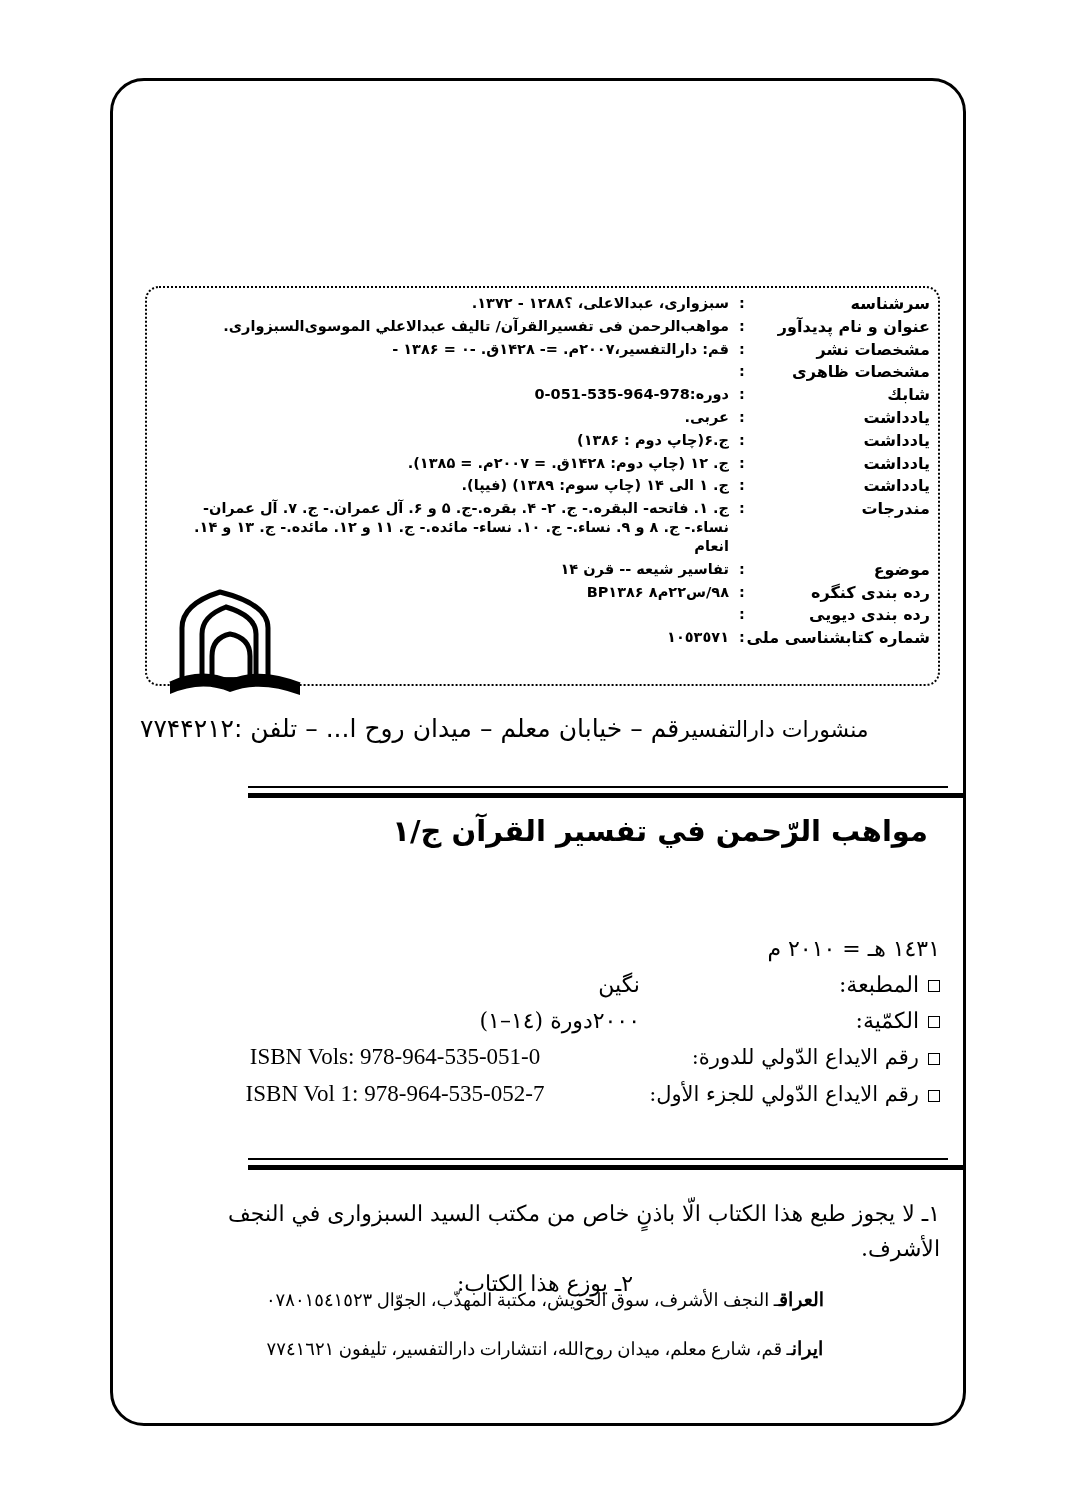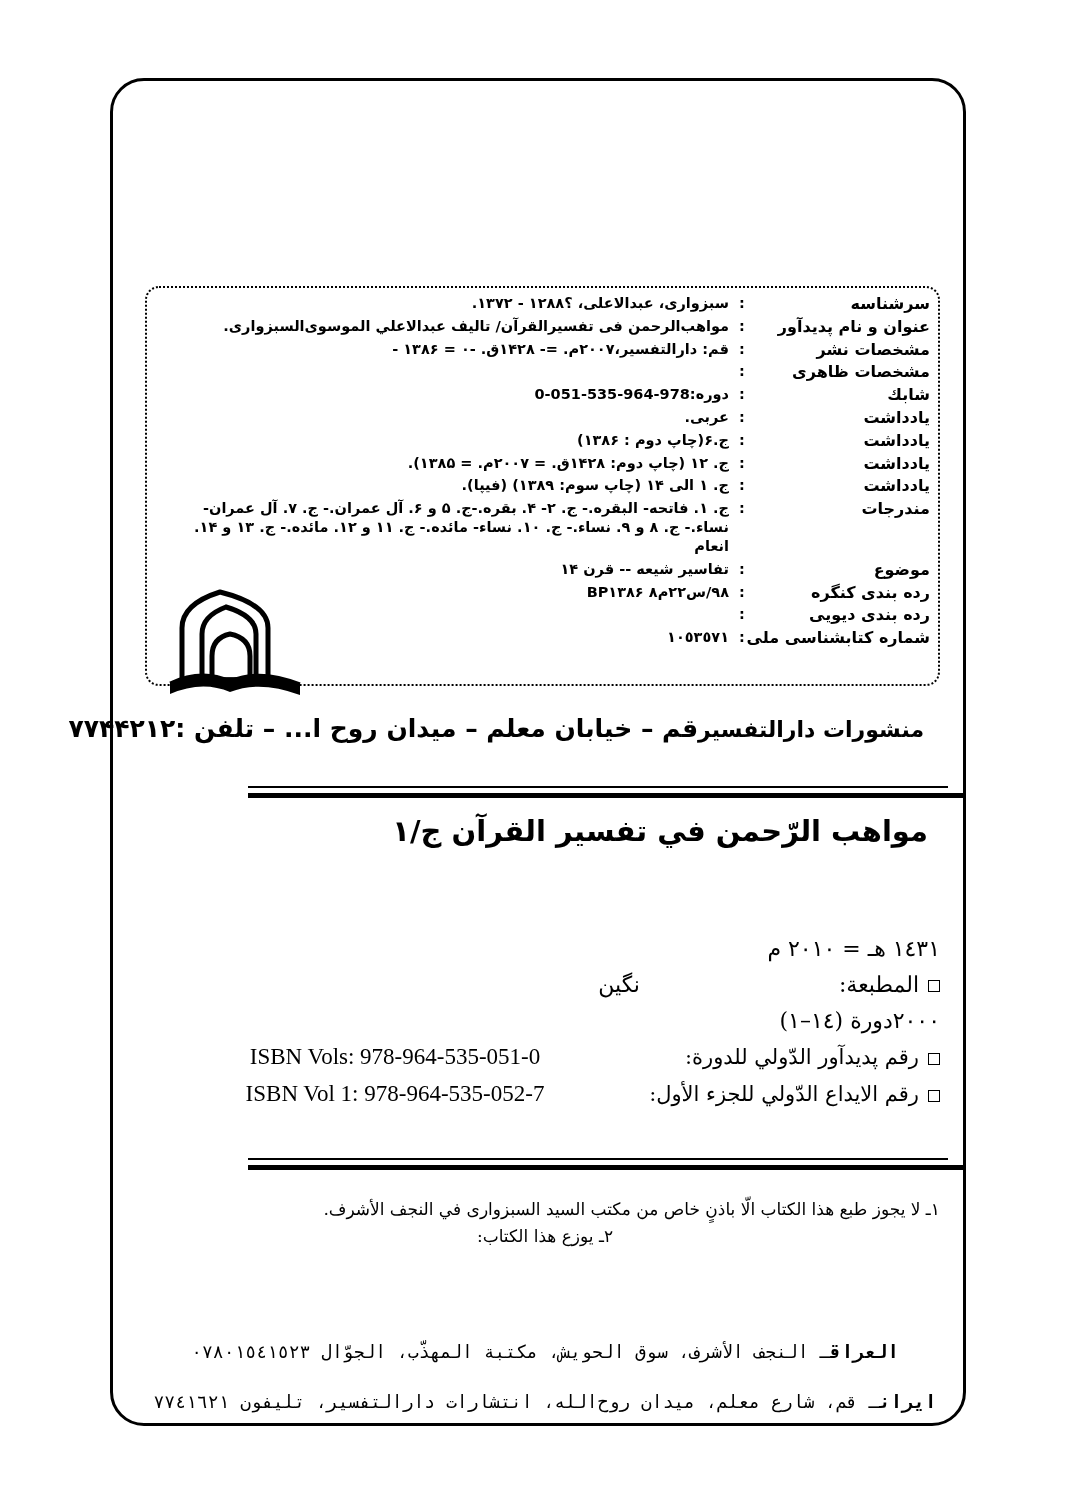--- a/index.html
+++ b/index.html
@@ -83,26 +83,26 @@
     position: absolute;
     left: 168px;
     top: 588px;
     width: 135px;
     height: 118px;
   }
 
   
   #address-line {
     position: absolute;
-    left: 150px;
+    left: 140px;
     top: 714px;
     width: 790px;
-    text-align: right;
+    text-align: left;
     font-size: 25px;
-    font-weight: 700;
+    font-weight: 400;
     direction: rtl;
     white-space: nowrap;
     font-family: "DejaVu Sans", "Liberation Sans", sans-serif;
     letter-spacing: 0px;
   }
   #address-line .imprint {
     font-size: 22px;
     margin-right: 16px;
   }
 
@@ -197,32 +197,32 @@
   #notices {
     position: absolute;
     left: 150px;
     top: 1196px;
     width: 790px;
     direction: rtl;
     text-align: right;
     font-family: "DejaVu Serif", "Liberation Serif", serif;
   }
   .notice-line {
-    font-size: 17px;
+    font-size: 22px;
     line-height: 1.6;
   }
   #notice-2 { text-align: center; }
 
   #distributors {
     position: absolute;
     left: 150px;
-    top: 1340px;
-    width: 790px;
-    direction: rtl;
-    font-family: Liberation Mono, monospace;
+    top: 1288px;
+    width: 790px;
+    direction: rtl;
+    font-family: Liberation Serif, serif;
   }
   .dist-line {
     font-size: 18px;
     text-align: center;
     margin-bottom: 26px;
     white-space: nowrap;
     unicode-bidi: plaintext;
   }
   .dist-country {
     font-weight: 700;
@@ -336,25 +336,28 @@
   <div class="meta-row">
     <div class="meta-right">١٤٣١ هـ = ٢٠١٠ م</div>
   </div>
   <div class="meta-row">
     <div class="meta-left">
       <span class="meta-bullet"></span><span>المطبعة:</span>
     </div>
     <div class="meta-right">نگين</div>
   </div>
   <div class="meta-row">
+    <div class="meta-left">
+      <span class="meta-bullet"></span><span>الكمّية:</span>
+    </div>
     <div class="meta-right">٢٠٠٠دورة (١٤–١)</div>
   </div>
   <div class="meta-row isbn">
     <div class="meta-left">
-      <span class="meta-bullet"></span><span>رقم پديدآور الدّولي للدورة:</span>
+      <span class="meta-bullet"></span><span>رقم الايداع الدّولي للدورة:</span>
     </div>
     <div class="meta-right">ISBN Vols: 978-964-535-051-0</div>
   </div>
   <div class="meta-row isbn">
     <div class="meta-left">
       <span class="meta-bullet"></span><span>رقم الايداع الدّولي للجزء الأول:</span>
     </div>
     <div class="meta-right">ISBN Vol 1: 978-964-535-052-7</div>
   </div>
 </div>

